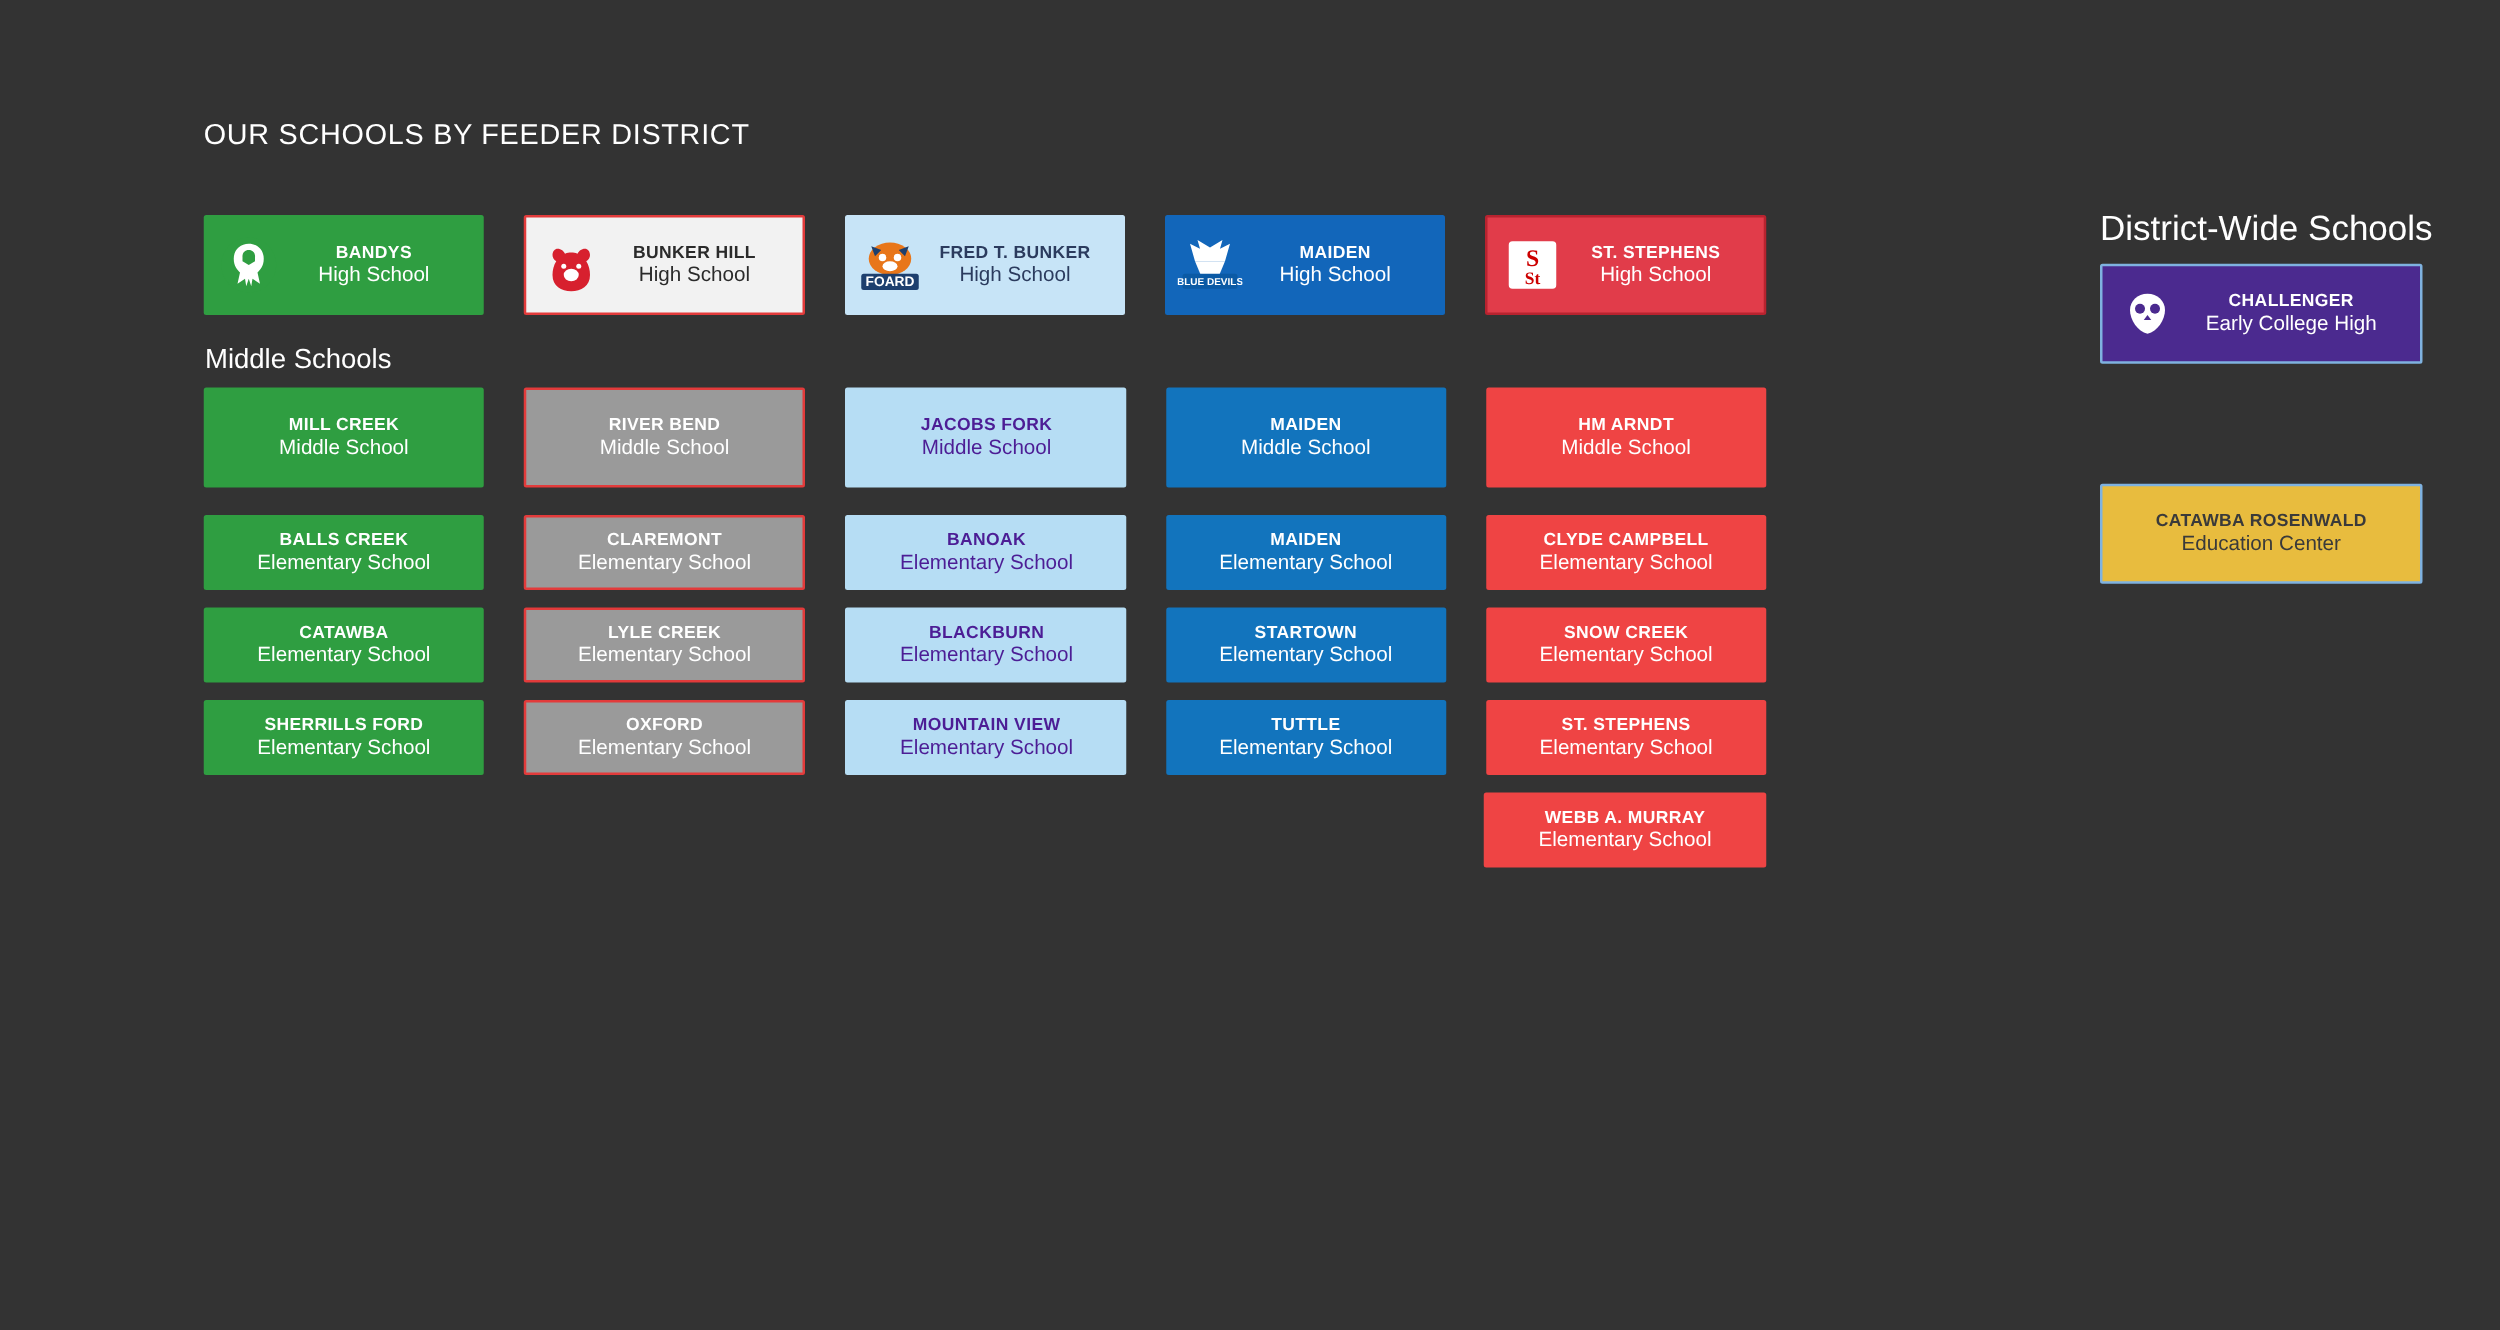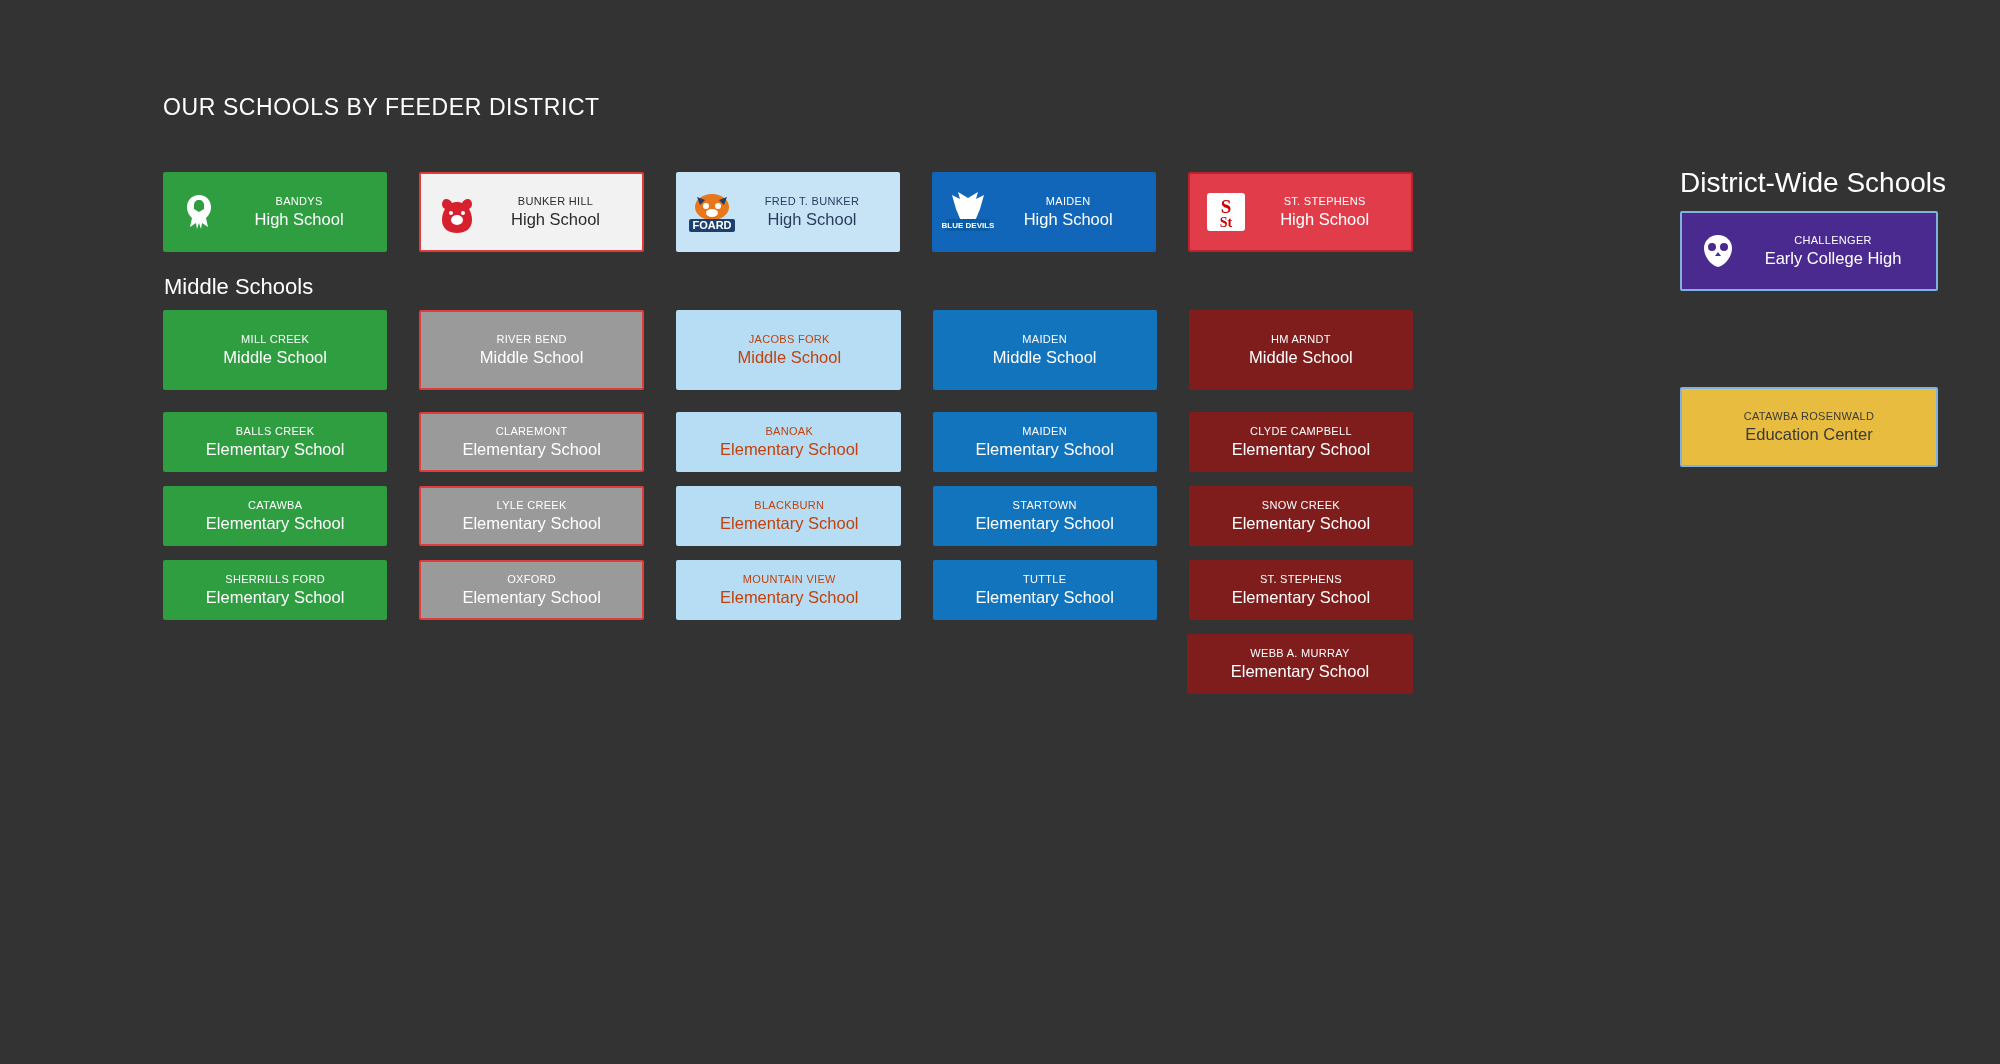--- a/index.html
+++ b/index.html
@@ -79,43 +79,43 @@
     display: block;
     width: 100%;
   }
   .logo-card .card-text {
     flex: 1;
     text-align: center;
     padding-right: 6px;
   }
   .name {
     display: block;
-    font-weight: normal;
-    font-size: 11px;
+    font-weight: bold;
+    font-size: 14px;
     letter-spacing: 0.3px;
   }
   .sub {
     display: block;
     font-size: 16.5px;
     font-weight: 400;
   }
   .logo {
     width: 52px;
     height: 52px;
     flex: 0 0 52px;
     display: flex;
     align-items: center;
     justify-content: center;
   }
   
   .c-green  { background: #2f9e41; color: #ffffff; }
   .c-grey   { background: #9a9a9a; color: #ffffff; border: 2px solid #e23b3b; }
-  .c-ltblue { background: #b6ddf4; color: #c2410c; padding-left: 10px; }
+  .c-ltblue { background: #b6ddf4; color: #4c1d95; padding-left: 10px; }
   .c-dkblue { background: #1274bd; color: #ffffff; }
-  .c-red    { background: #7f1d1d; color: #ffffff; }
+  .c-red    { background: #ef4444; color: #ffffff; }
   .c-purple { background: #4b2a8f; color: #ffffff; border: 2px solid #7fb2e0; }
   .c-gold   { background: #e8bc3e; color: #3a3a3a; border: 2px solid #7fb2e0; }
   .c-white-red { background: #f2f2f2; color: #2b2b2b; border: 2px solid #e23b3b; }
   .c-ltblue-b { background: #c7e4f7; color: #2b3b5e; }
   .c-dkblue-b { background: #1266ba; color: #ffffff; }
   .c-red-b  { background: #e13c4a; color: #ffffff; border: 2px solid #b8232f; }
   .spacer { width: 258px; }
 </style>
 </head>
 <body>

